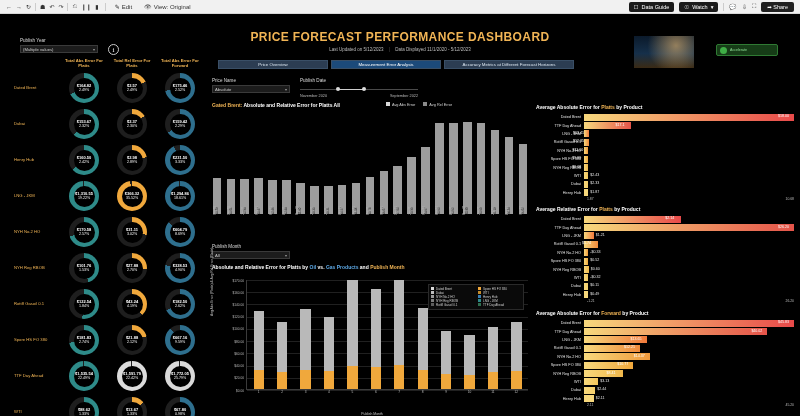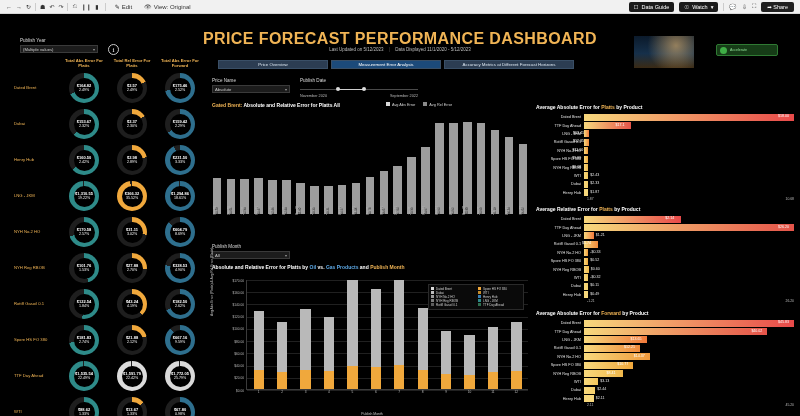--- a/index.html
+++ b/index.html
@@ -25,21 +25,21 @@
     font-size:5.5px; display:flex; align-items:center; gap:3px;
   }
   .share { background:#1f1f1f; color:#fff; border-radius:2px; padding:2px 6px; font-size:5.5px; }
 
   
   .canvas { position:relative; width:800px; height:402px; background:#000; }
 
   
   .dash-title {
     position:absolute; left:0; right:0; top:16px; text-align:center;
-    font-size:16px; letter-spacing:0.4px; color:#f0b455; font-weight:bold;
+    font-size:12px; letter-spacing:0.4px; color:#f0b455; font-weight:bold;
   }
   .updated {
     position:absolute; top:33px; left:0; right:0; text-align:center;
     font-size:4.5px; color:#bdbdbd;
   }
   .updated span.sep2 { color:#555; margin:0 4px; }
 
   
   .lblock { position:absolute; left:20px; top:24px; width:100px; }
   .lbl { font-size:4.6px; color:#dcdcdc; margin-bottom:2px; }

